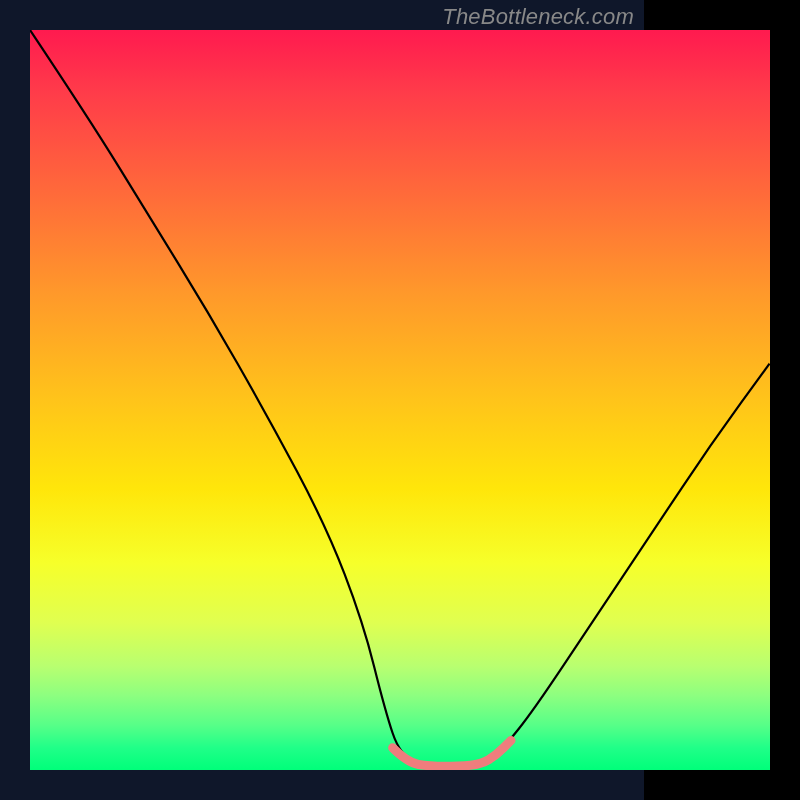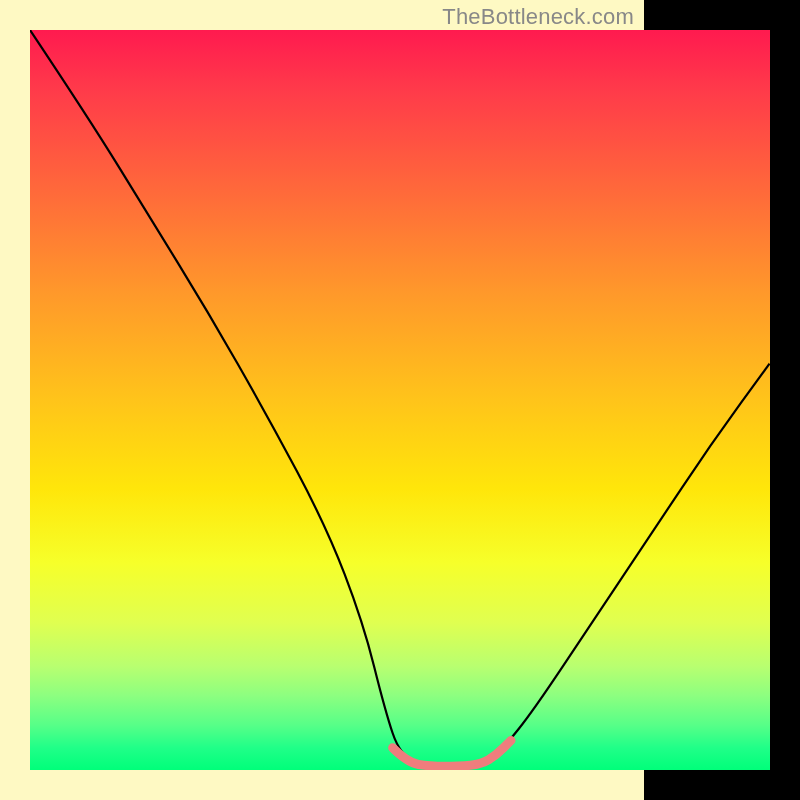--- a/index.html
+++ b/index.html
@@ -8,21 +8,22 @@
     width: 800px;
     height: 800px;
     background: #000;
     overflow: hidden;
     font-family: Arial, Helvetica, sans-serif;
   }
   .frame {
     position: relative;
     width: 644px;
     height: 800px;
-    background: #fef9c3;
+    background: #0f172a;
+    font-style: italic;
   }
   .watermark {
     position: absolute;
     top: 4px;
     right: 10px;
     color: #888;
     font-size: 22px;
     font-weight: 500;
     letter-spacing: 0.2px;
     z-index: 10;

